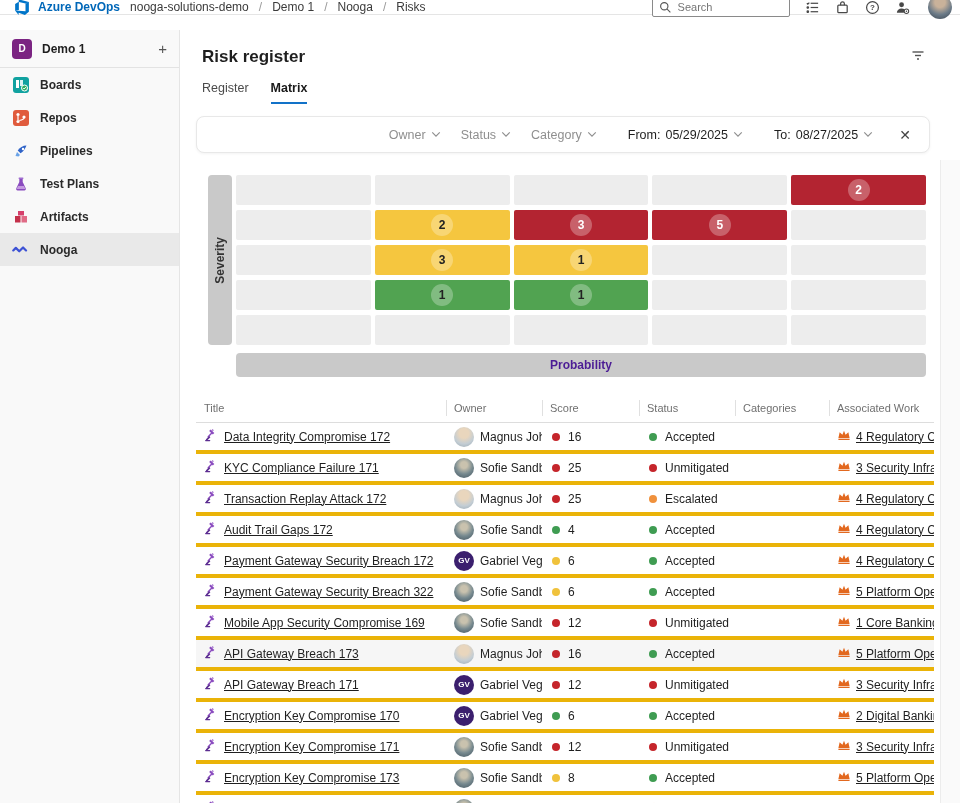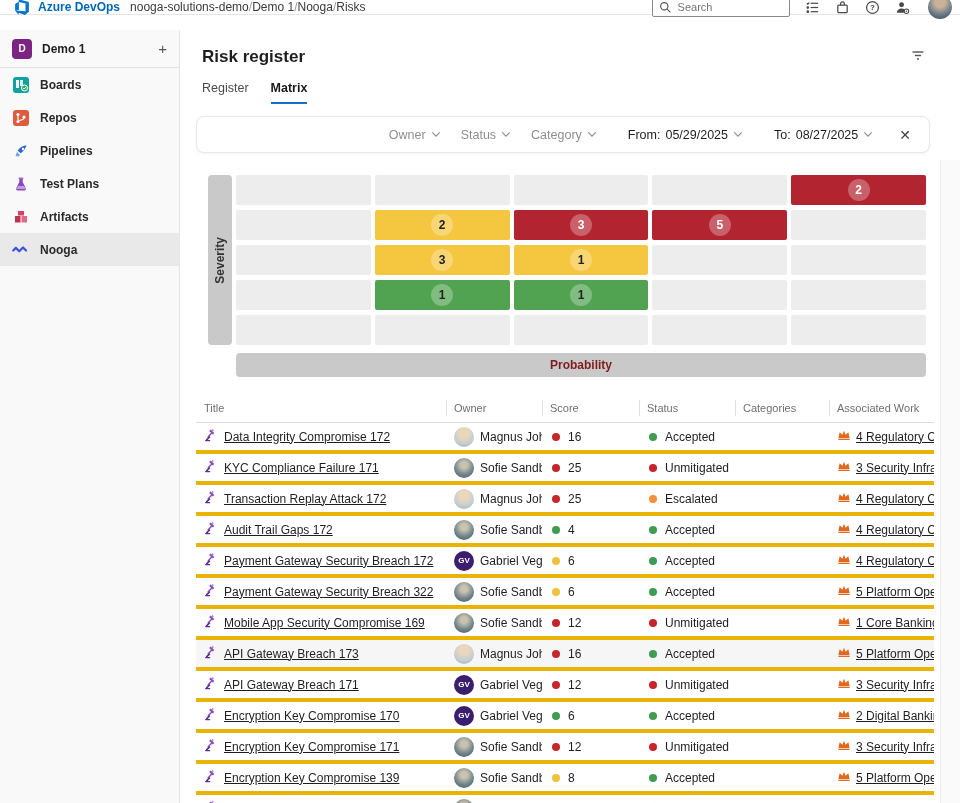--- a/index.html
+++ b/index.html
@@ -4,21 +4,21 @@
 <style>
   * { margin:0; padding:0; box-sizing:border-box; }
   html,body { width:960px; height:803px; overflow:hidden; background:#fff;
     font-family:"Liberation Sans", sans-serif; color:#1f1f1f; }
 
   
   .topbar { position:absolute; left:0; top:0; width:960px; height:15px; background:#fff;
     border-bottom:1px solid #e5e5e5; display:flex; align-items:center; padding:0 8px; z-index:5; }
   .logo { width:18px; height:18px; margin:0 8px 0 4px; display:flex; align-items:center; }
   .brand { font-size:12px; font-weight:bold; color:#0067b8; margin-right:10px; white-space:nowrap; }
-  .crumbs { display:flex; align-items:center; font-size:12px; color:#3b3b3b; gap:0; }
+  .crumbs { display:flex; align-items:center; font-size:12px; color:#3b3b3b; gap:10px; }
   .crumb-sep { color:#9a9a9a; }
   .topbar-right { margin-left:auto; display:flex; align-items:center; gap:14px; }
   .searchbox { width:138px; height:20px; border:1px solid #8a8a8a; border-radius:2px;
     display:flex; align-items:center; padding:0 6px; gap:5px; background:#fff; }
   .searchbox input { border:none; outline:none; font-size:11px; width:100%; color:#333;
     font-family:"Liberation Sans", sans-serif; background:transparent; }
   .tb-icon { width:16px; height:16px; color:#484848; display:flex; align-items:center; justify-content:center; }
   .avatar-top { width:24px; height:24px; border-radius:50%;
     background:radial-gradient(circle at 50% 30%, #c9b29a 25%, #6c7b88 60%, #39434e 100%); margin-left:4px; }
 
@@ -65,21 +65,21 @@
   .m-grid { grid-column:2; grid-row:1; display:grid; grid-template-columns:repeat(5,1fr);
     column-gap:4px; row-gap:5px; }
   .m-cell { height:30px; border-radius:2px; background:#ededed; display:flex; align-items:center; justify-content:center; }
   .m-cell.red { background:#b32431; }
   .m-cell.yellow { background:#f5c63f; }
   .m-cell.green { background:#51a351; }
   .m-badge { min-width:22px; height:22px; border-radius:50%; display:flex; align-items:center;
     justify-content:center; font-size:12px; font-weight:bold; background:rgba(255,255,255,.28); color:#222; }
   .m-cell.red .m-badge { color:#fff; }
   .prob-bar { grid-column:2; grid-row:2; background:#c9c9c9; border-radius:4px;
-    display:flex; align-items:center; justify-content:center; font-size:12px; font-weight:bold; color:#7f1d1d; }
+    display:flex; align-items:center; justify-content:center; font-size:12px; font-weight:bold; color:#4c1d95; }
 
   
   .rtable { margin:16px 26px 0 16px; }
   .t-row { display:grid; grid-template-columns:250px 96px 97px 96px 94px 1fr; align-items:center; }
   .t-head { height:30px; border-bottom:1px solid #ddd; }
   .t-head .t-cell { font-size:11px; color:#707070; position:relative; padding-left:8px; height:100%;
     display:flex; align-items:center; }
   .t-head .t-cell:not(:first-child)::before { content:""; position:absolute; left:0; top:7px;
     height:16px; width:1px; background:#e0e0e0; }
   .t-body .t-row { height:31px; border-bottom:4px solid #eab308; }
@@ -735,21 +735,21 @@
           <div class="t-cell title-cell">
             <span><svg viewBox="0 0 16 16" width="14" height="14">
                 <g fill="#8a4bbf">
                   <path d="M7.6 1.6l4.2 4.2-1.7 1.7-4.2-4.2z"></path>
                   <path d="M9.8 1.2l1.4 1.4-1 1-1.4-1.4z" opacity="0.8"></path>
                   <rect x="3.2" y="7.2" width="7" height="1.6" rx="0.8" transform="rotate(-45 6.7 8)"></rect>
                   <path d="M2 13.2l4-4 1.3 1.3-4 4z" fill="#5c2d91"></path>
                   <rect x="1.2" y="13.6" width="6" height="1.4" rx="0.7" fill="#5c2d91"></rect>
                 </g>
               </svg></span>
-            <span class="title-link">Encryption Key Compromise 139</span>
+            <span class="title-link">Encryption Key Compromise 173</span>
           </div>
           <div class="t-cell owner-cell">
             <span class="av sofie"></span>
             <span>Sofie Sandber</span>
           </div>
           <div class="t-cell score-cell">
             <span class="dot yellow"></span>
             <span>8</span>
           </div>
           <div class="t-cell status-cell">

